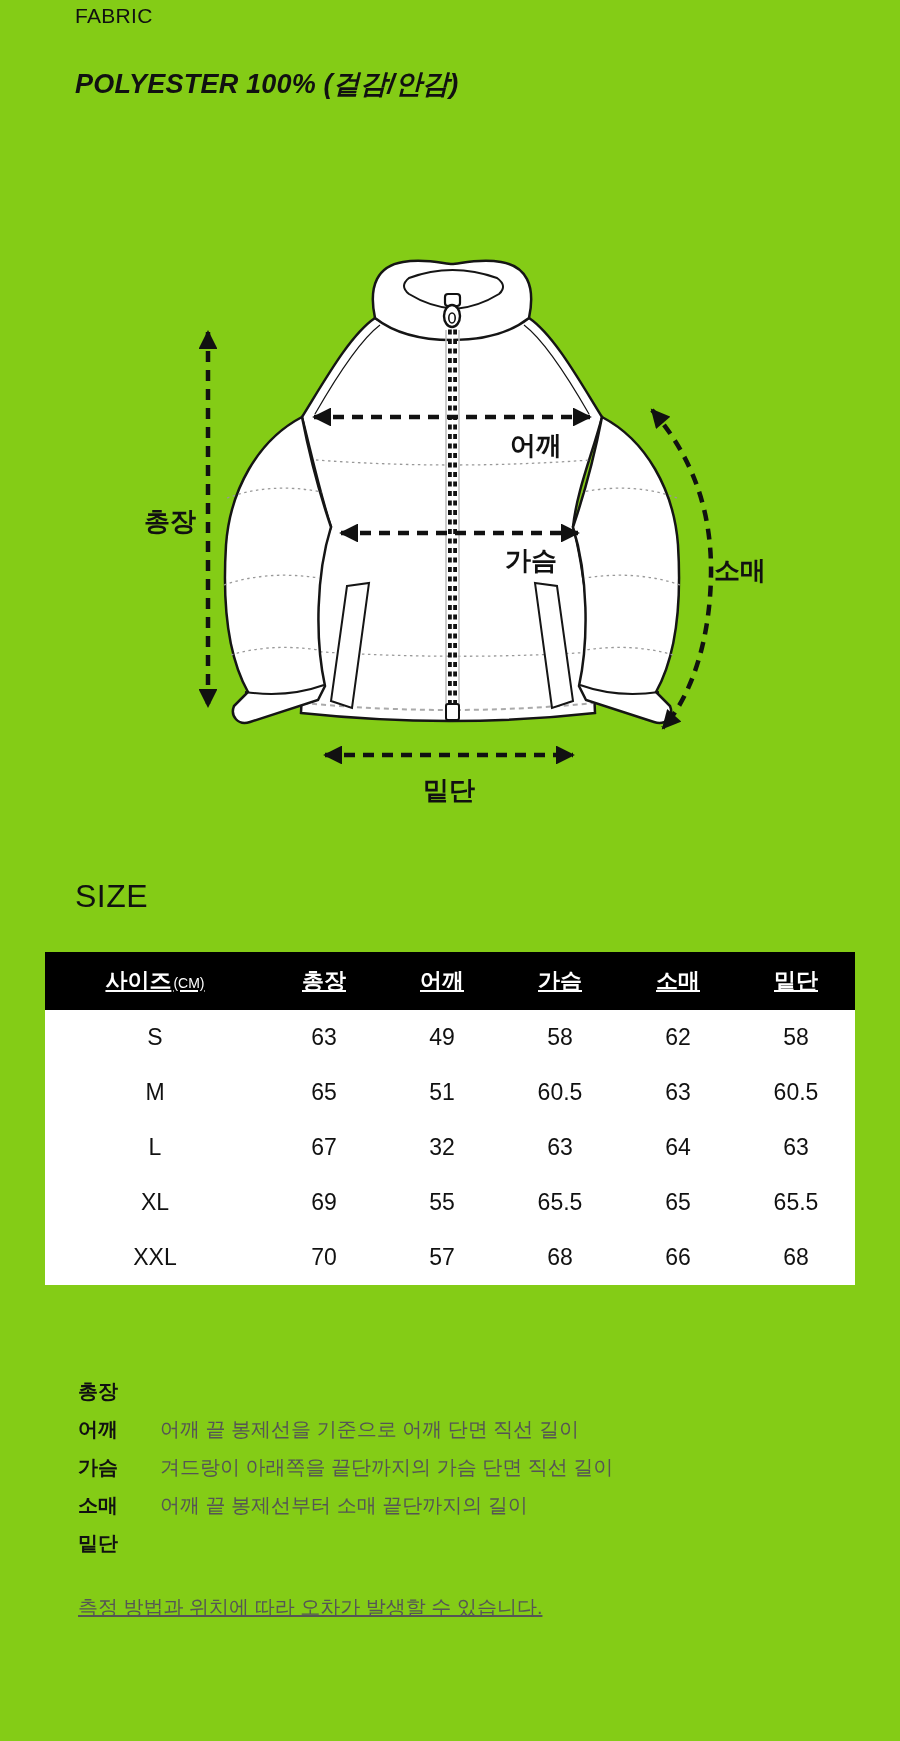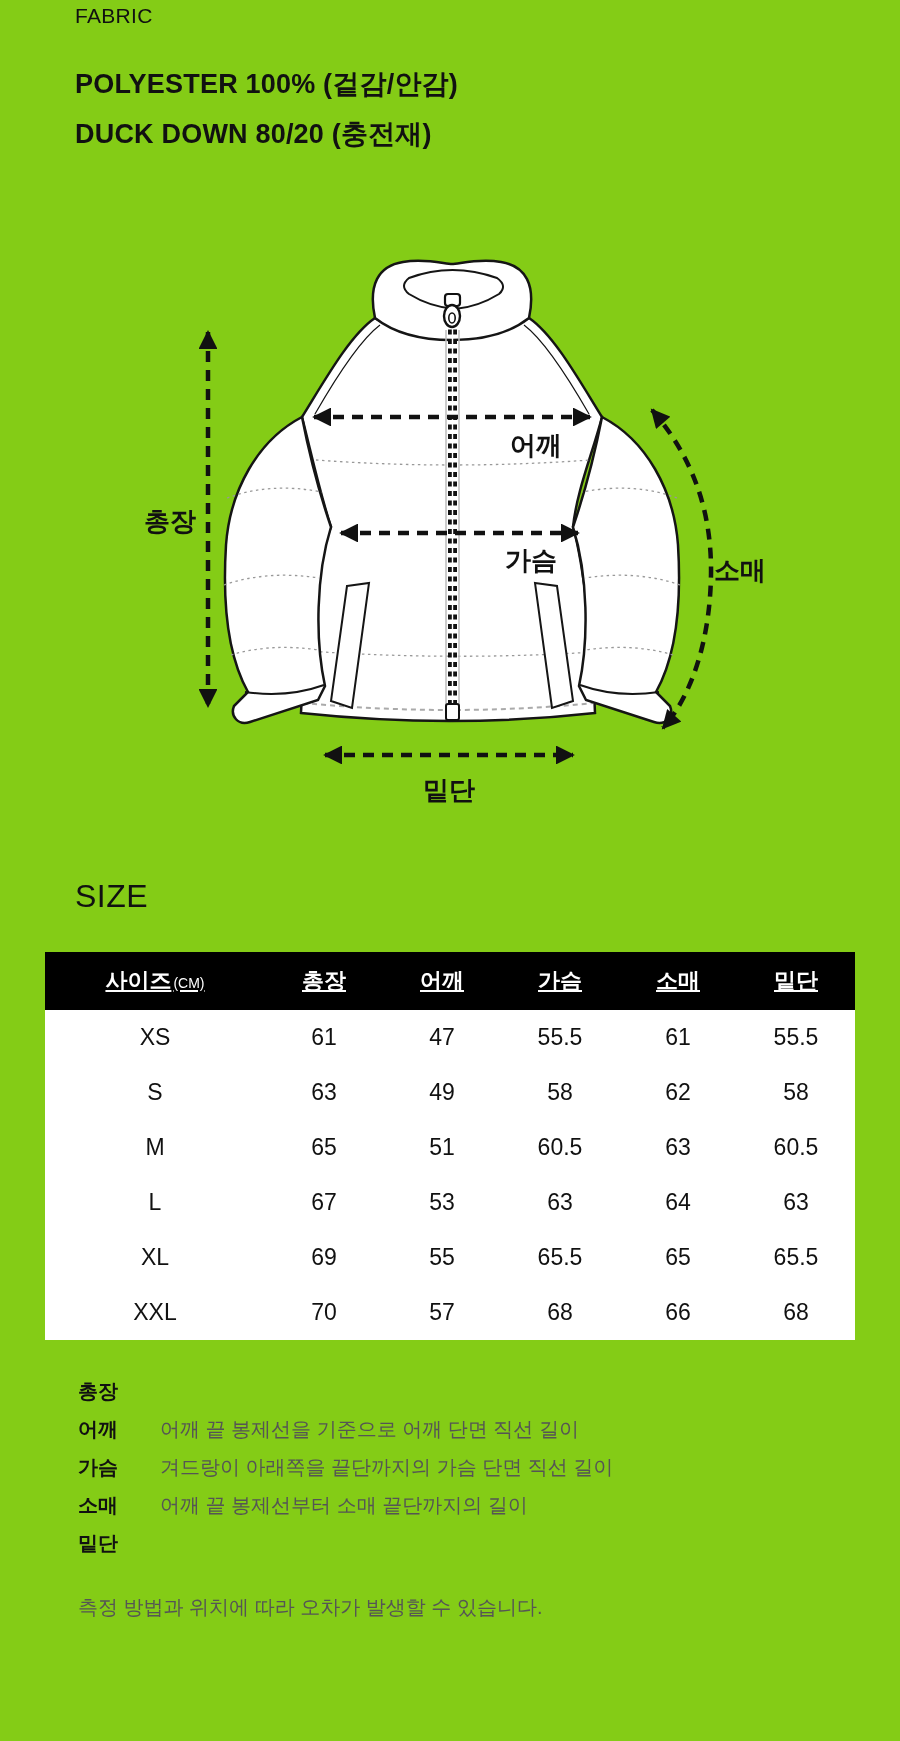--- a/index.html
+++ b/index.html
@@ -1,50 +1,49 @@
 <!DOCTYPE html>
 <html><head>
 <meta charset="utf-8">
 <style>
   html,body{margin:0;padding:0;background:#fff;}
   body{font-family:"Liberation Sans","DejaVu Sans",sans-serif;color:#111;}
   .page{position:relative;width:900px;height:1741px;background:#84cc16;overflow:hidden;}
 
   
   .fabric-heading{position:absolute;left:75px;top:4px;font-size:21px;font-weight:500;letter-spacing:.3px;}
-  .fabric-line{position:absolute;left:75px;font-size:27px;font-weight:700;letter-spacing:.2px;white-space:nowrap;}
+  .fabric-line{position:absolute;left:75px;font-size:27px;font-weight:700;letter-spacing:.2px;white-space:nowrap;font-style:italic;}
   .fabric-line.l1{top:66px;}
   .fabric-line.l2{top:116px;}
 
   
   .diagram-svg{position:absolute;left:0;top:240px;width:900px;height:580px;}
   .diagram-svg text{font-family:"Liberation Sans","DejaVu Sans",sans-serif;font-weight:700;font-size:26px;fill:#111;}
 
   
   .size-heading{position:absolute;left:75px;top:878px;font-size:32px;font-weight:500;letter-spacing:.5px;}
   .size-table{position:absolute;left:45px;top:952px;width:810px;border-collapse:collapse;table-layout:fixed;}
   .size-table thead th{background:#000;color:#fff;height:56px;font-size:22px;font-weight:700;text-align:center;vertical-align:middle;text-decoration:underline;}
   .size-table thead th .unit{font-size:14px;font-weight:400;margin-left:2px;letter-spacing:0;}
   .size-table tbody td{height:53px;text-align:center;vertical-align:middle;font-size:23px;font-weight:400;color:#111;background:#fff;}
 
   
   .defs{position:absolute;left:78px;top:1372px;width:770px;}
   .def-row{display:flex;align-items:center;height:38px;}
   .def-term{width:82px;flex:0 0 82px;font-size:20px;font-weight:700;color:#111;}
   .def-text{font-size:20px;color:#555;white-space:nowrap;}
-  .note{position:absolute;left:78px;top:1594px;font-size:20px;color:#555;}
+  .note{position:absolute;left:78px;top:1594px;font-size:20px;color:#555;text-decoration:underline;}
 </style>
 </head>
 <body>
 
 <div class="page">
 
   <div class="fabric-heading">FABRIC</div>
   <div class="fabric-line l1">POLYESTER 100% (겉감/안감)</div>
-  <div class="fabric-line l2">DUCK DOWN 80/20 (충전재)</div>
 
   <svg class="diagram-svg" viewBox="0 240 900 580" xmlns="http://www.w3.org/2000/svg">
     <defs>
       <marker id="ah" viewBox="0 0 10 10" refX="9" refY="5" markerWidth="4.5" markerHeight="4.2" orient="auto-start-reverse">
         <path d="M0,0 L10,5 L0,10 Z" fill="#111"></path>
       </marker>
     </defs>
 
     <path d="M 302 417 C 325 380 350 335 375 318 C 395 333 505 333 529 318 C 554 335 579 380 602 417
              C 592 455 577 490 573 527 C 584 565 593 650 595 713 Q 452 729 301 713
@@ -120,47 +119,39 @@
         </th>
         <th>총장</th>
         <th>어깨</th>
         <th>가슴</th>
         <th>소매</th>
         <th>밑단</th>
       </tr>
     </thead>
     <tbody>
       <tr>
-        <td>XS</td>
-        <td>61</td>
-        <td>47</td>
-        <td>55.5</td>
-        <td>61</td>
-        <td>55.5</td>
-      </tr>
-      <tr>
         <td>S</td>
         <td>63</td>
         <td>49</td>
         <td>58</td>
         <td>62</td>
         <td>58</td>
       </tr>
       <tr>
         <td>M</td>
         <td>65</td>
         <td>51</td>
         <td>60.5</td>
         <td>63</td>
         <td>60.5</td>
       </tr>
       <tr>
         <td>L</td>
         <td>67</td>
-        <td>53</td>
+        <td>32</td>
         <td>63</td>
         <td>64</td>
         <td>63</td>
       </tr>
       <tr>
         <td>XL</td>
         <td>69</td>
         <td>55</td>
         <td>65.5</td>
         <td>65</td>

